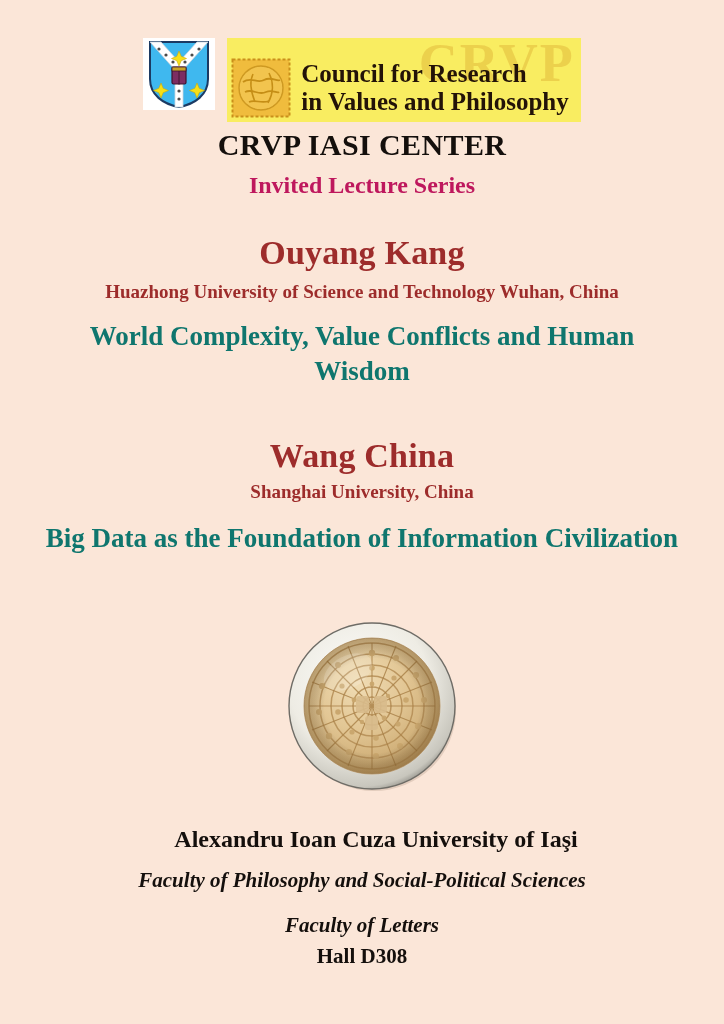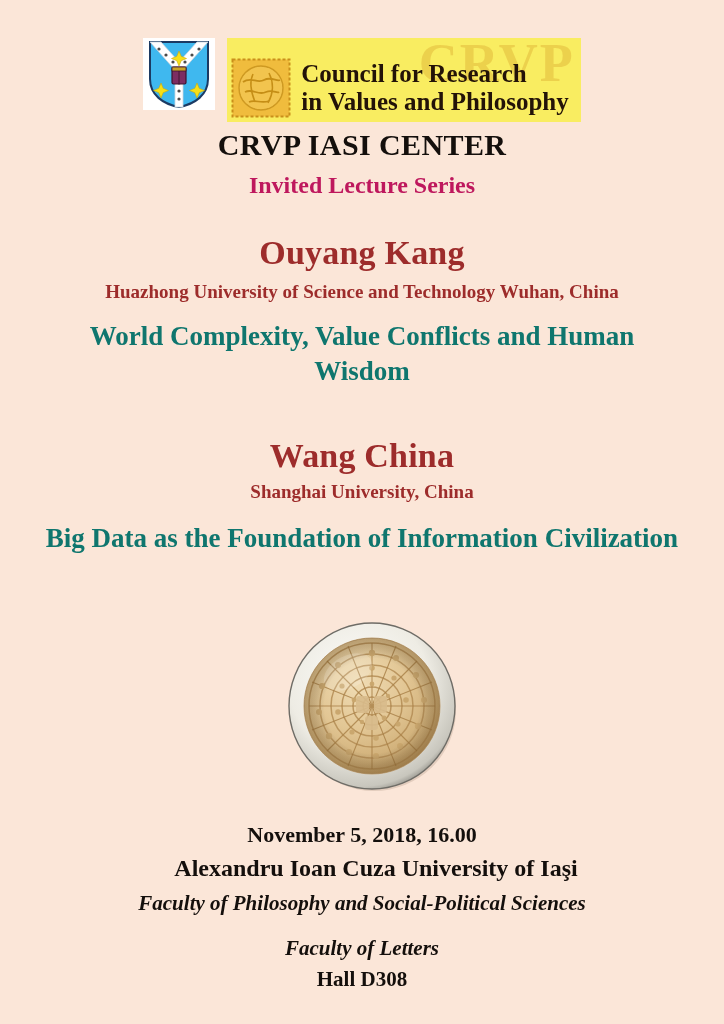--- a/index.html
+++ b/index.html
@@ -178,21 +178,21 @@
     font-weight: bold;
     color: #140f0c;
     margin-top: 4px;
     padding-left: 28px;
   }
   #footer-faculty-1 {
     font-size: 21px;
     font-weight: bold;
     font-style: italic;
     color: #140f0c;
-    margin-top: 5px;
+    margin-top: 11px;
   }
   #footer-faculty-2 {
     font-size: 21px;
     font-weight: bold;
     font-style: italic;
     color: #140f0c;
     margin-top: 18px;
   }
   #footer-hall {
     font-size: 21px;
@@ -350,20 +350,19 @@
         <rect x="88" y="76" width="13" height="17" rx="3"></rect>
         <rect x="79" y="96" width="13" height="14" rx="3"></rect>
       </g>
 
       <circle cx="86" cy="86" r="68" fill="url(#shadeGrad)"></circle>
       <ellipse cx="62" cy="52" rx="26" ry="16" fill="rgba(255,255,255,0.16)" transform="rotate(-28 62 52)"></ellipse>
     </svg>
   </div>
 
   <div id="footer-block">
-    <div class="footer-line" id="footer-datetime">November 5, 2018, 16.00</div>
     <div class="footer-line" id="footer-university">Alexandru Ioan Cuza University of Iaşi</div>
     <div class="footer-line" id="footer-faculty-1">Faculty of Philosophy and Social-Political Sciences</div>
     <div class="footer-line" id="footer-faculty-2">Faculty of Letters</div>
     <div class="footer-line" id="footer-hall">Hall D308</div>
   </div>
 
 </div>
 
 </body></html>

